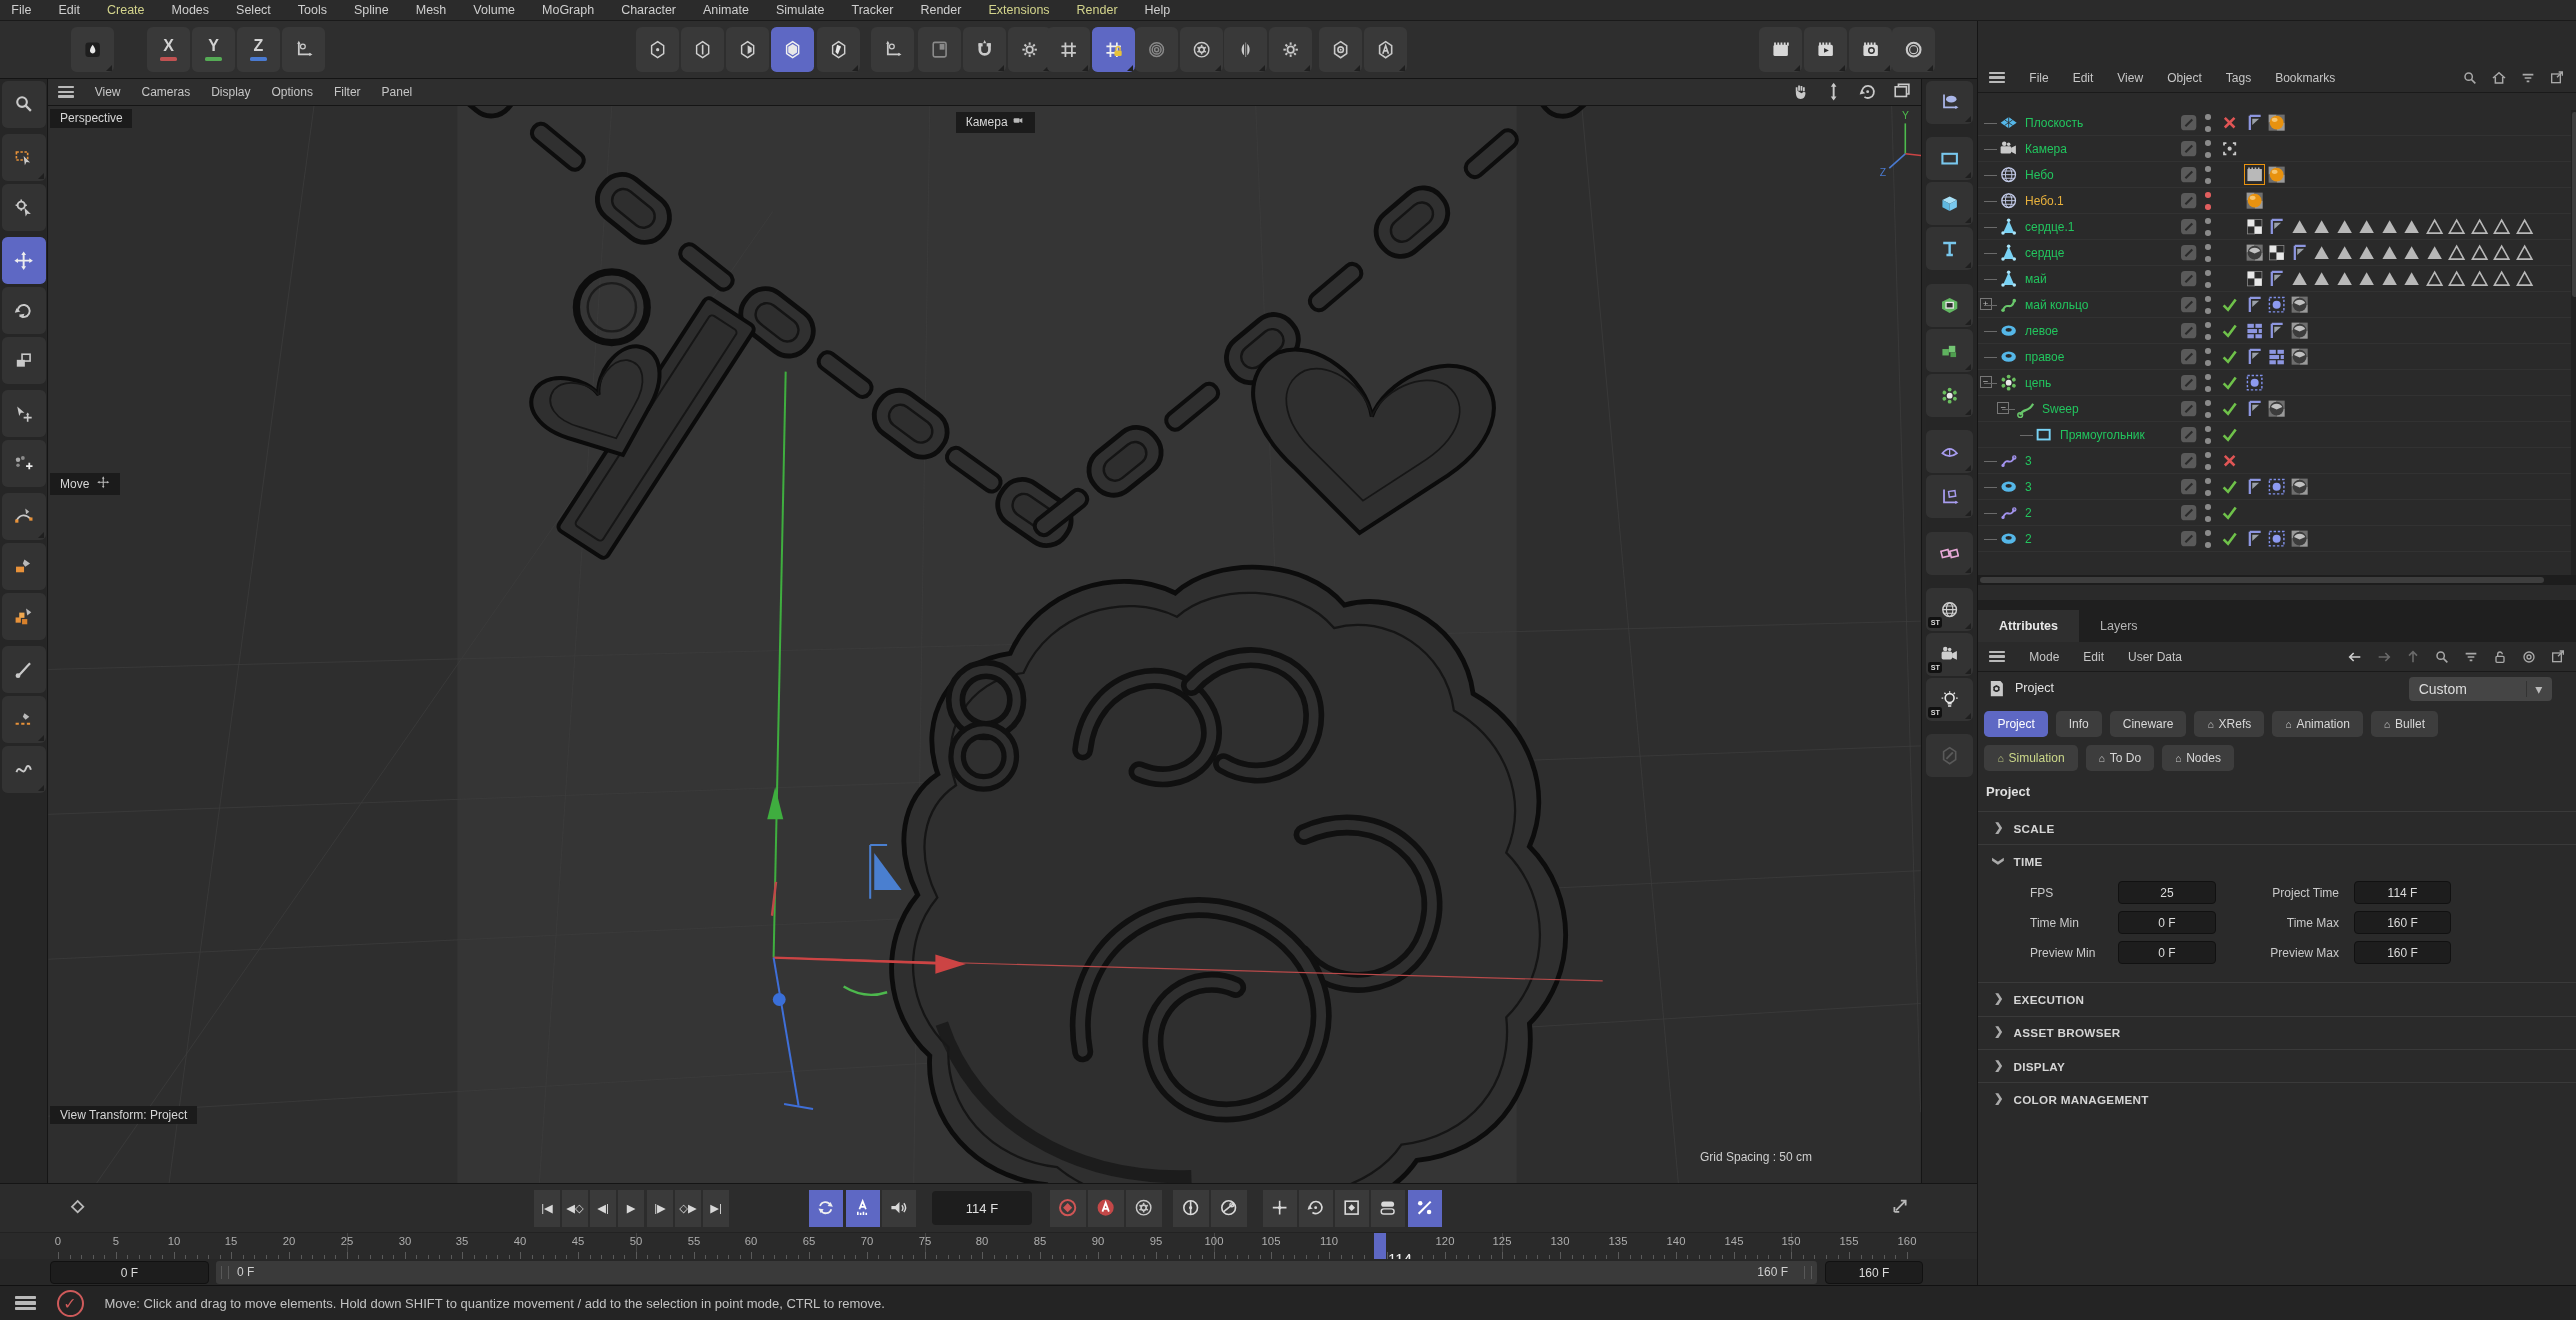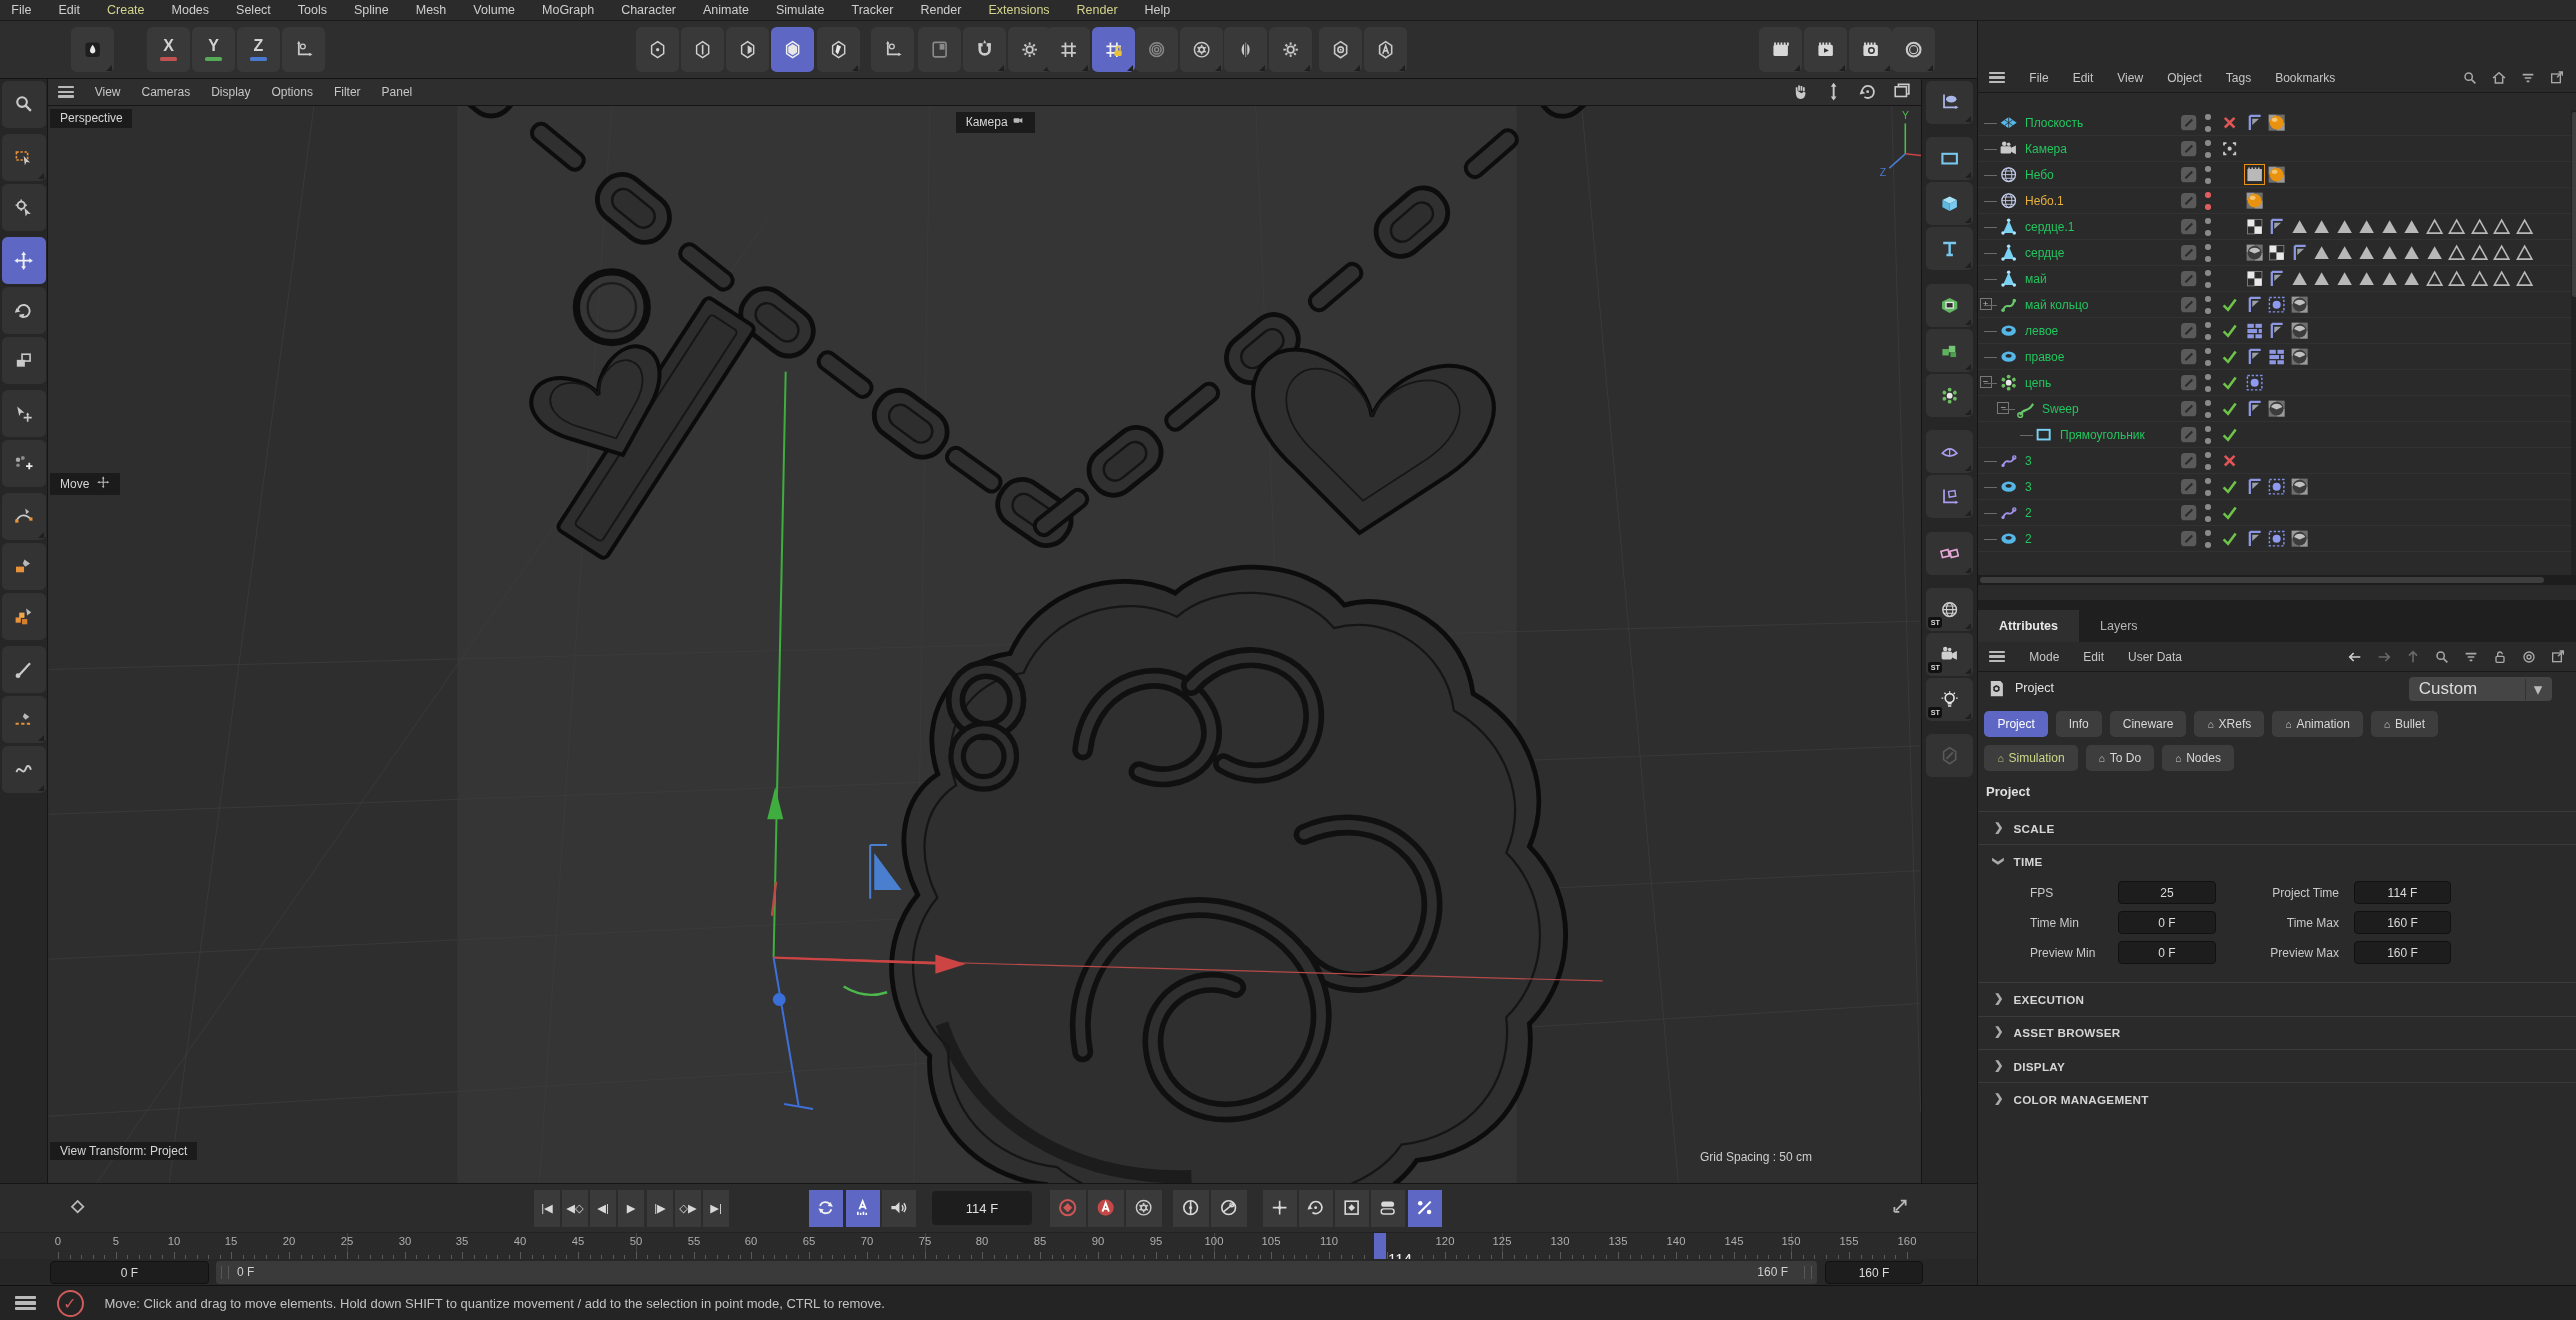--- a/index.html
+++ b/index.html
@@ -574,21 +574,21 @@
     <div class="vp-label" style="left:2.4px;top:367px;display:flex;align-items:center;gap:6.4px">
       <span>Move</span>
         <span id="movecursor-icon"><svg viewBox="0 0 24 24" width="14.5" height="14.5">
             <path d="M12,4 V20 M4,12 H20" stroke="#b9b9b9" stroke-width="1.8"></path>
             <polygon points="12,2 10,6 14,6" fill="#b9b9b9"></polygon>
             <polygon points="12,22 10,18 14,18" fill="#b9b9b9"></polygon>
             <polygon points="2,12 6,10 6,14" fill="#b9b9b9"></polygon>
             <polygon points="22,12 18,10 18,14" fill="#b9b9b9"></polygon>
           </svg></span>
     </div>
-    <div class="vp-label" style="left:2.4px;top:1036px">View Transform: Project</div>
+    <div class="vp-label" style="left:2.4px;top:1000px">View Transform: Project</div>
     <div class="vp-text" style="left:1652px;top:1044px">Grid Spacing : 50 cm</div>
     <div class="abs" id="axis-widget" style="left:1804px;top:3.2px"><svg width="105" height="72" viewBox="0 0 130 90">
    <line x1="66" y1="56" x2="66" y2="18" stroke="#4dbb4d" stroke-width="2"></line>
    <line x1="66" y1="56" x2="104" y2="60" stroke="#cc4444" stroke-width="2"></line>
    <line x1="66" y1="56" x2="46" y2="74" stroke="#4a7ad0" stroke-width="2"></line>
    <text x="62" y="12" fill="#4dbb4d" font-size="13" font-family="Liberation Sans">Y</text>
    <text x="112" y="64" fill="#cc4444" font-size="13" font-family="Liberation Sans">X</text>
    <text x="34" y="84" fill="#4a7ad0" font-size="13" font-family="Liberation Sans">Z</text>
  </svg></div>
   </div>
@@ -1365,21 +1365,21 @@
             <g stroke="#2a2a2a" stroke-width="2">
               <line x1="13" y1="7.8" x2="13" y2="9.4" transform="rotate(0 13 12)"></line>
               <line x1="13" y1="7.8" x2="13" y2="9.4" transform="rotate(60 13 12)"></line>
               <line x1="13" y1="7.8" x2="13" y2="9.4" transform="rotate(120 13 12)"></line>
               <line x1="13" y1="7.8" x2="13" y2="9.4" transform="rotate(180 13 12)"></line>
               <line x1="13" y1="7.8" x2="13" y2="9.4" transform="rotate(240 13 12)"></line>
               <line x1="13" y1="7.8" x2="13" y2="9.4" transform="rotate(300 13 12)"></line>
             </g>
           </svg></span>
       <span class="abs" style="left:37px;top:7.2px;font-size:12.5px;color:#e2e2e2">Project</span>
-      <div class="abs" style="left:431px;top:3.2px;width:143px;height:24px;background:#454545;border-radius:4px;display:flex;align-items:center;padding:0 9.7px;font-size:17px;color:#ddd">
+      <div class="abs" style="left:431px;top:3.2px;width:143px;height:24px;background:#454545;border-radius:4px;display:flex;align-items:center;padding:0 9.7px;font-size:14px;color:#ddd">
         <span>Custom</span>
         <span style="margin-left:auto;border-left:0.8px solid #333;padding-left:8px;color:#bbb">▾</span>
       </div>
     </div>
     <div class="mode-tabs" style="left:6.4px;top:111px" id="mtabs1">
         <div class="mtab active">
           <span>Project</span>
         </div>
         <div class="mtab">
           <span>Info</span>

